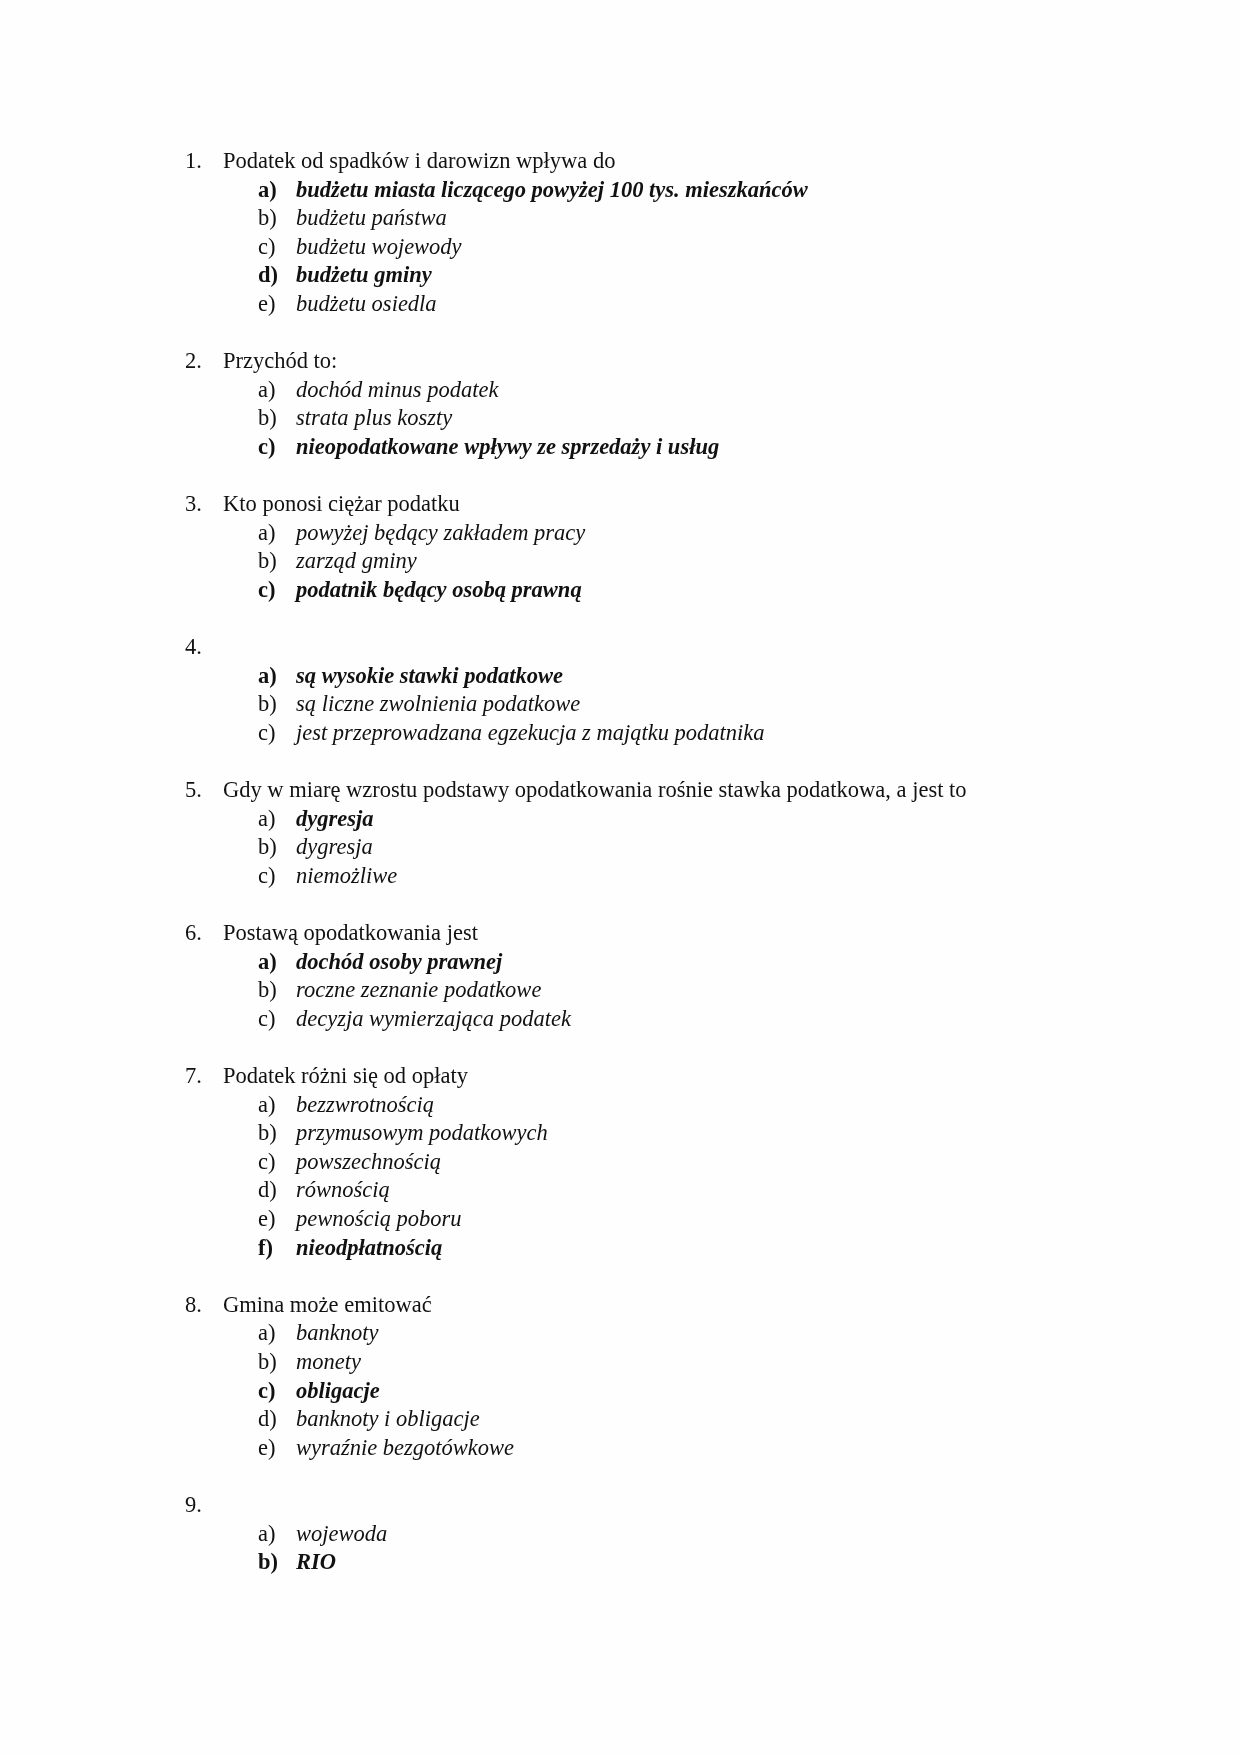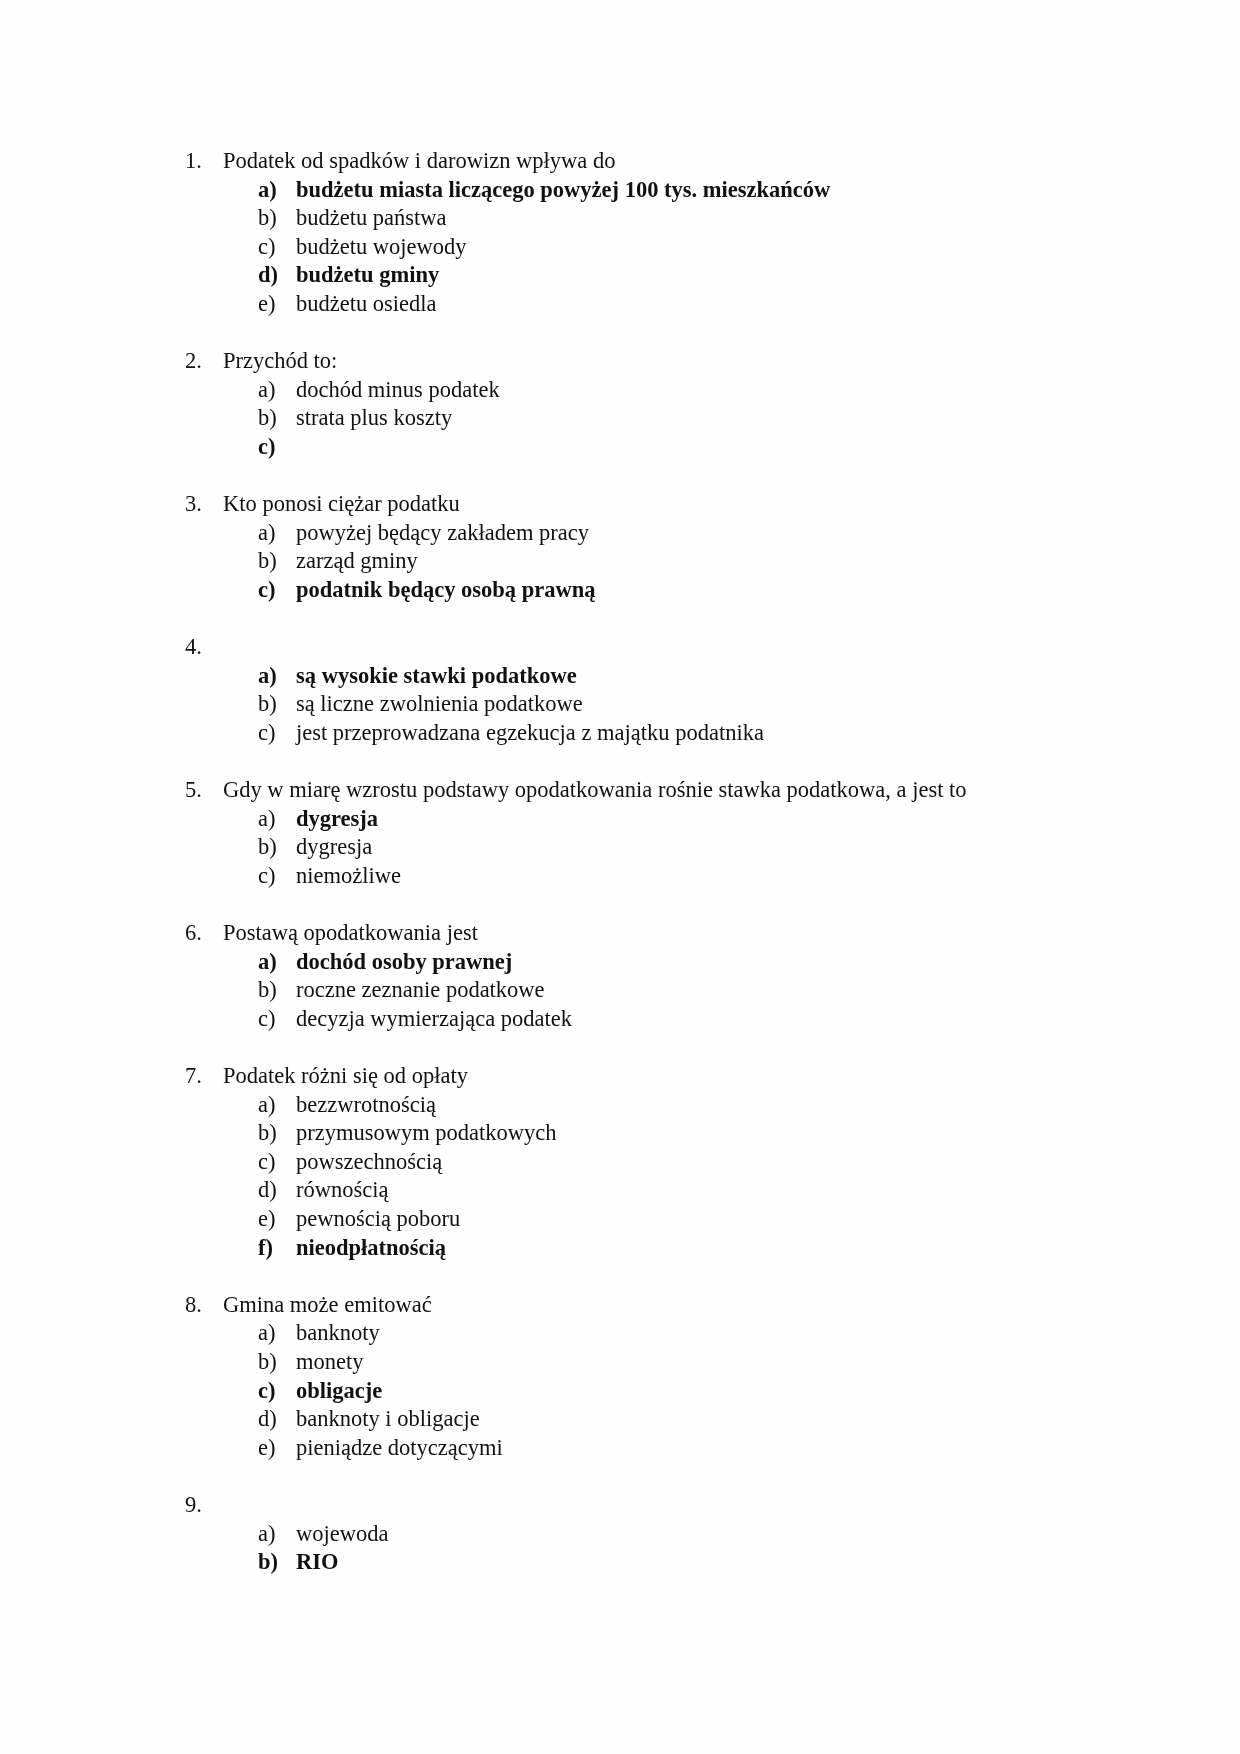--- a/index.html
+++ b/index.html
@@ -12,21 +12,21 @@
     font-size: 22.5px;
   }
   .quiz { position: absolute; left: 185px; top: 147px; margin: 0; padding: 0; list-style: none; }
   .question { margin: 0 0 28.6px 0; padding: 0; }
   .q-line { display: flex; height: 28.6px; line-height: 28.6px; white-space: nowrap; }
   .q-num { width: 38px; flex: none; }
   .q-text { flex: none; }
   .options { margin: 0; padding: 0; list-style: none; }
   .option { display: flex; height: 28.6px; line-height: 28.6px; padding-left: 73px; white-space: nowrap; }
   .opt-label { width: 38px; flex: none; }
-  .opt-text { flex: none; }
+  .opt-text { flex: none; font-style: italic; }
   .bold { font-weight: bold; }
 </style>
 </head>
 <body>
 
 <div class="page">
   <ol class="quiz">
 
     <li class="question">
       <div class="q-line">
@@ -66,20 +66,21 @@
         <li class="option">
             <span class="opt-label">a)</span>
             <span class="opt-text">dochód minus podatek</span>
           </li>
         <li class="option">
             <span class="opt-label">b)</span>
             <span class="opt-text">strata plus koszty</span>
           </li>
         <li class="option bold">
             <span class="opt-label">c)</span>
+            <span class="opt-text">nieopodatkowane wpływy ze sprzedaży i usług</span>
           </li>
       </ul>
     </li>
 
     <li class="question">
       <div class="q-line">
         <span class="q-num">3.</span>
         <span class="q-text">Kto ponosi ciężar podatku</span>
       </div>
       <ul class="options">
@@ -210,21 +211,21 @@
         <li class="option bold">
             <span class="opt-label">c)</span>
             <span class="opt-text">obligacje</span>
           </li>
         <li class="option">
             <span class="opt-label">d)</span>
             <span class="opt-text">banknoty i obligacje</span>
           </li>
         <li class="option">
             <span class="opt-label">e)</span>
-            <span class="opt-text">pieniądze dotyczącymi</span>
+            <span class="opt-text">wyraźnie bezgotówkowe</span>
           </li>
       </ul>
     </li>
 
     <li class="question">
       <div class="q-line">
         <span class="q-num">9.</span>
       </div>
       <ul class="options">
         <li class="option">

